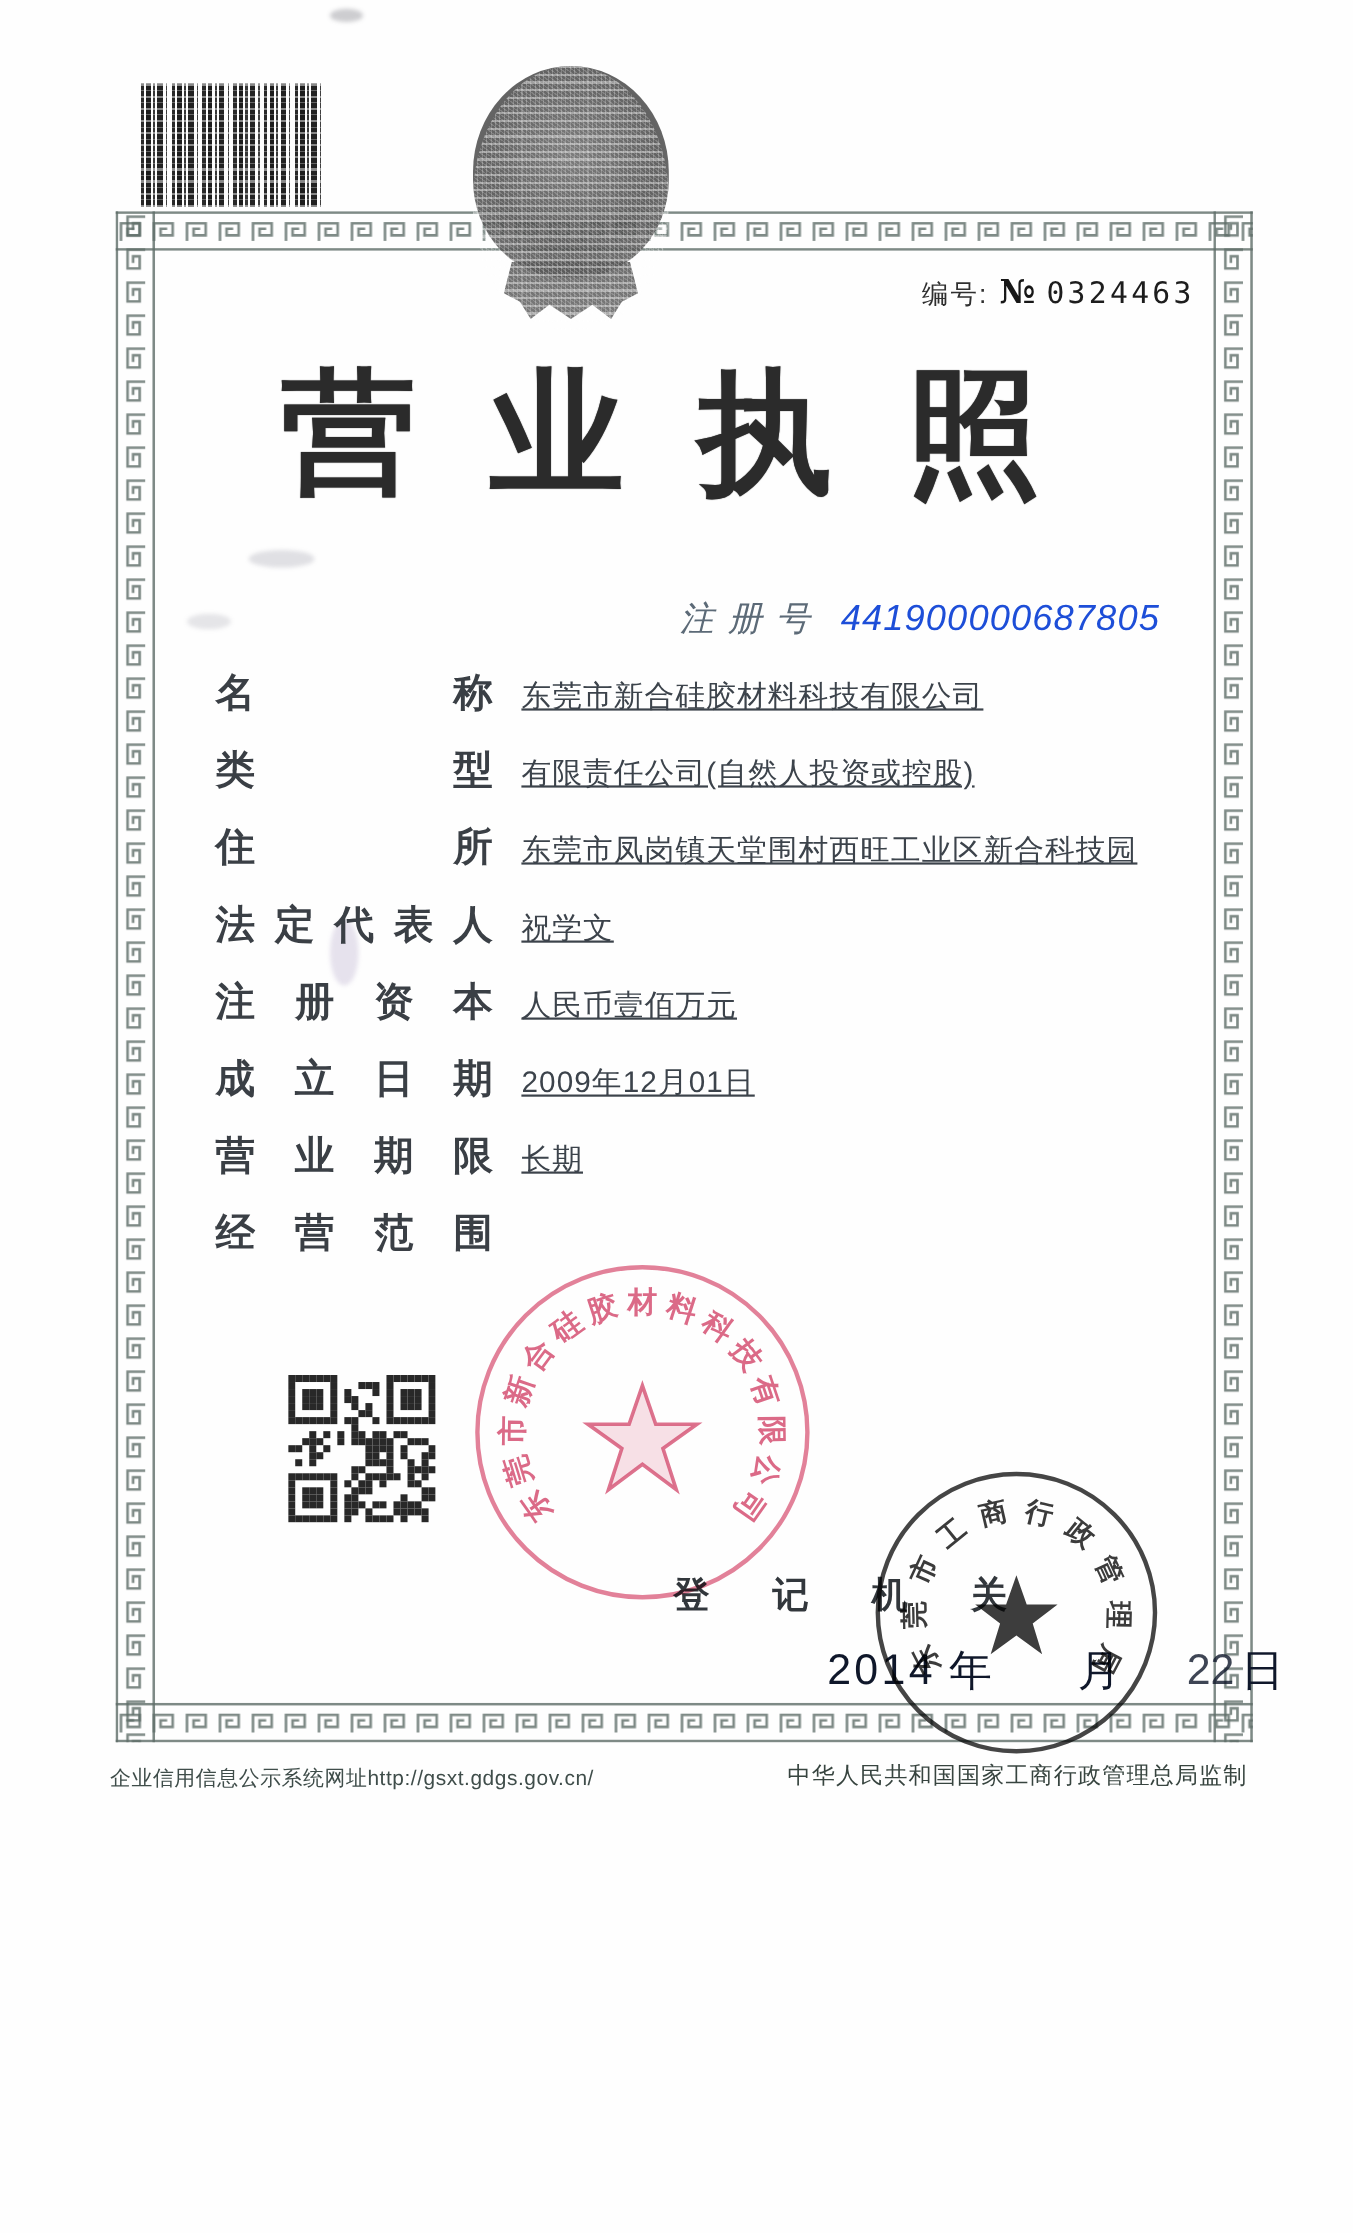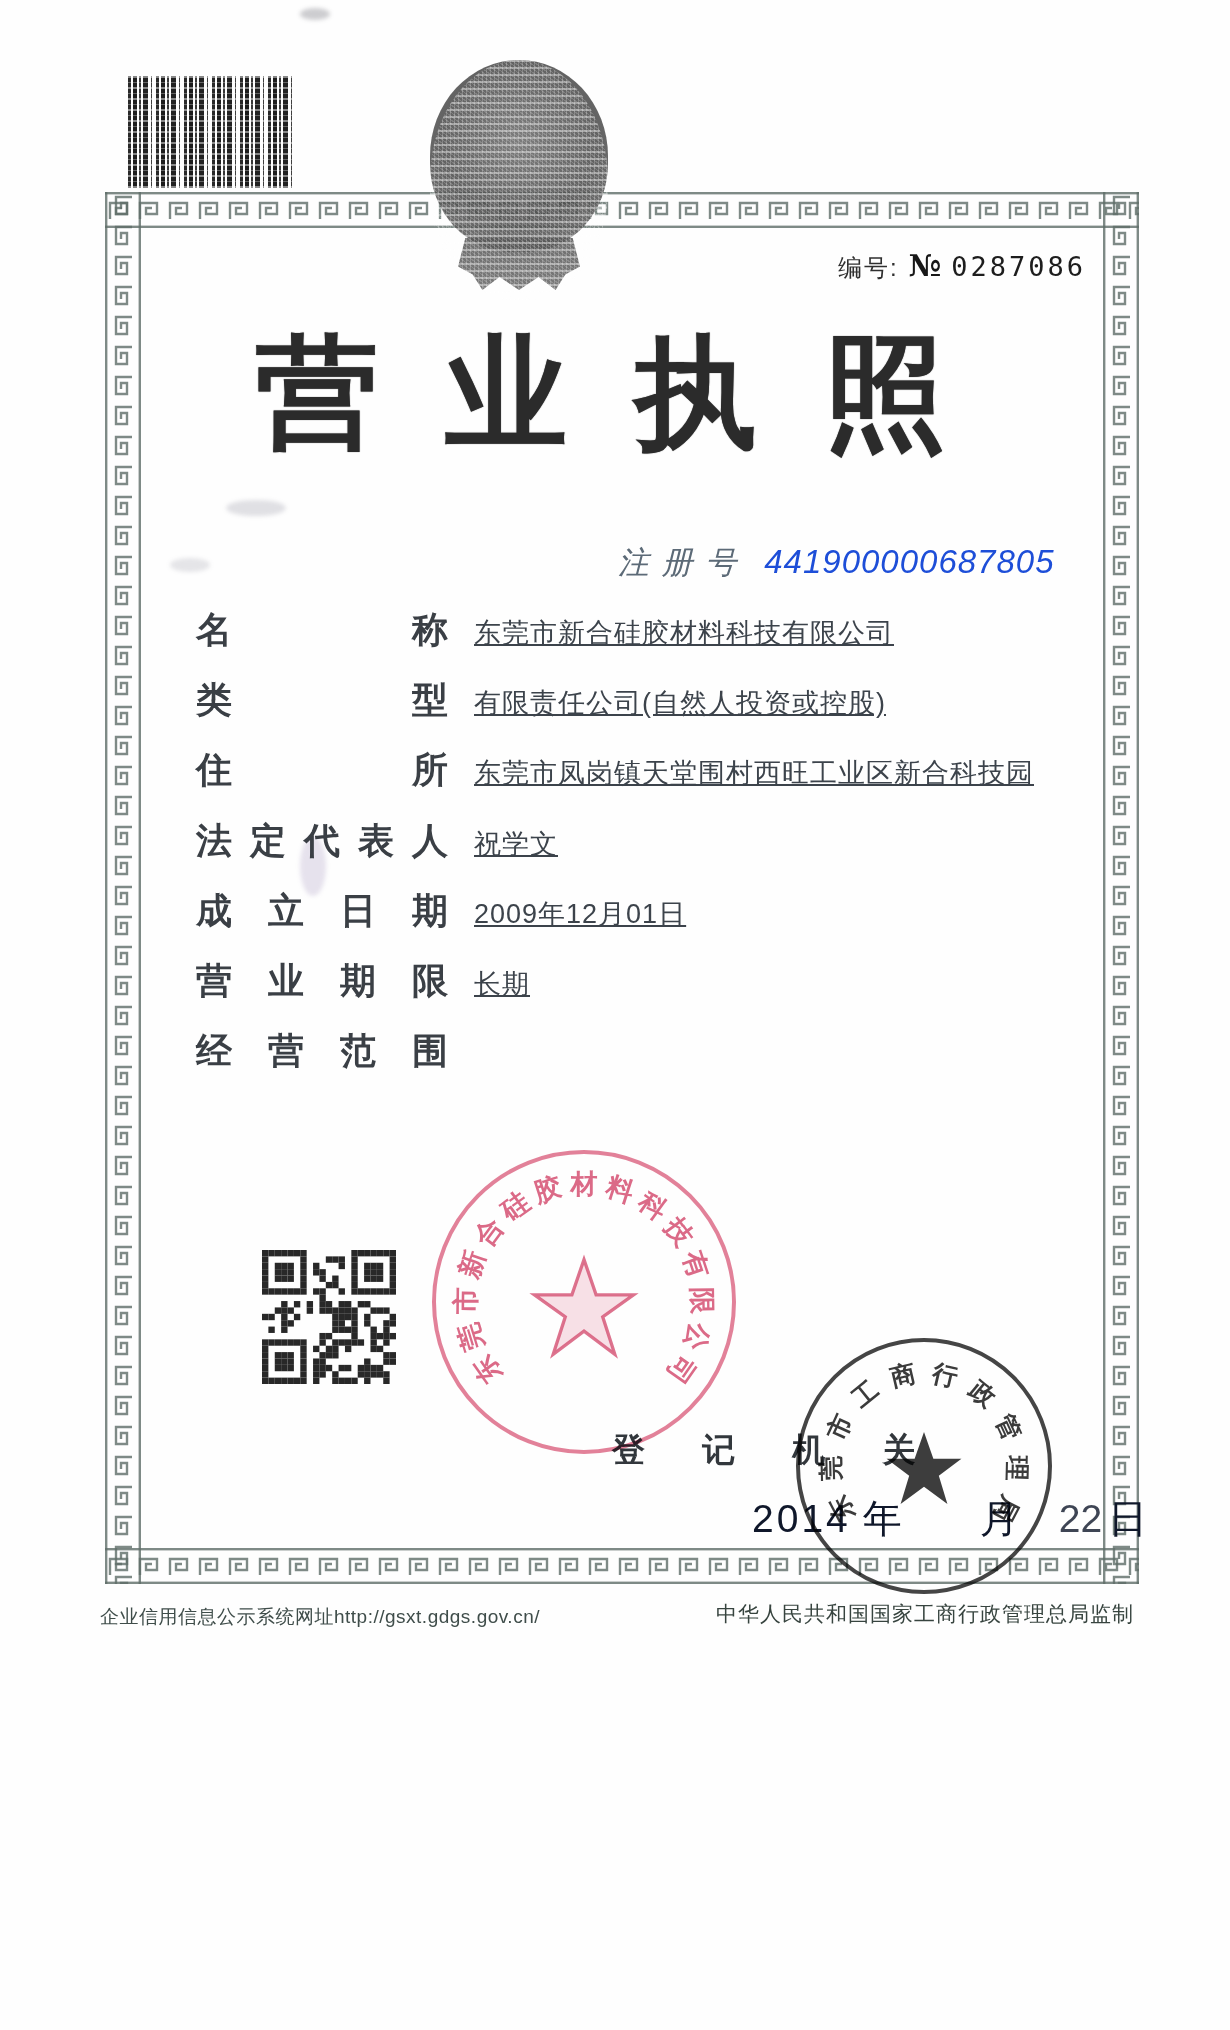--- a/index.html
+++ b/index.html
@@ -91,21 +91,21 @@
   .ring-char{position:absolute;left:50%;top:50%;font-weight:600;}
   .seal-red .ring-char{color:rgba(214,80,115,.85);font-size:27px;}
   .seal-black .ring-char{color:rgba(38,38,38,.9);font-size:25px;font-weight:700;}
 
   
   .registrar{position:absolute;left:612px;top:1428px;z-index:5;font-size:33px;font-weight:600;color:#32373c;letter-spacing:24px;white-space:nowrap;}
   .dateline{position:absolute;left:752px;top:1492px;z-index:5;font-size:39px;color:#0f172a;display:flex;align-items:center;white-space:nowrap;}
   .dateline .year{letter-spacing:3px;}
   .dateline .u1{margin-left:12px;}
   .dateline .u2{margin-left:78px;}
-  .dateline .day{margin-left:40px;opacity:.8;}
+  .dateline .day{margin-left:60px;opacity:.8;}
   .dateline .u3{margin-left:6px;}
 
   
   .footer-left{position:absolute;left:100px;top:1604px;z-index:3;font-size:19px;color:#3f4d4a;letter-spacing:.5px;}
   .footer-right{position:absolute;right:96px;top:1600px;z-index:3;font-size:21px;color:#37443f;letter-spacing:1px;}
 
   
   .smudge{position:absolute;border-radius:50%;filter:blur(2px);z-index:2;}
   .sm1{left:226px;top:500px;width:60px;height:16px;background:rgba(90,90,110,.18);}
   .sm2{left:170px;top:558px;width:40px;height:14px;background:rgba(90,90,110,.15);}
@@ -169,21 +169,21 @@
         </defs>
       <rect width="2.4" height="1392" fill="#5f6e69"></rect>
       <rect x="33.6" width="2.4" height="1392" fill="#5f6e69"></rect>
       <rect x="2.4" width="31.2" height="1392" fill="url(#mv2)"></rect>
     </svg>
   </div>
 
   <div class="serial">
     <span class="lbl">编号:</span>
     <span class="nosym">№</span>
-    <span class="num">0287086</span>
+    <span class="num">0324463</span>
   </div>
 
   <div class="doc-title">
     <span>营</span>
     <span>业</span>
     <span>执</span>
     <span>照</span>
   </div>
 
   <div class="regno">
@@ -200,20 +200,24 @@
       <div class="flabel">类型</div>
       <div class="fvalue">有限责任公司(自然人投资或控股)</div>
     </div>
     <div class="row">
       <div class="flabel">住所</div>
       <div class="fvalue">东莞市凤岗镇天堂围村西旺工业区新合科技园</div>
     </div>
     <div class="row">
       <div class="flabel">法定代表人</div>
       <div class="fvalue">祝学文</div>
+    </div>
+    <div class="row">
+      <div class="flabel">注册资本</div>
+      <div class="fvalue">人民币壹佰万元</div>
     </div>
     <div class="row">
       <div class="flabel">成立日期</div>
       <div class="fvalue">2009年12月01日</div>
     </div>
     <div class="row">
       <div class="flabel">营业期限</div>
       <div class="fvalue">长期</div>
     </div>
     <div class="row scope">

